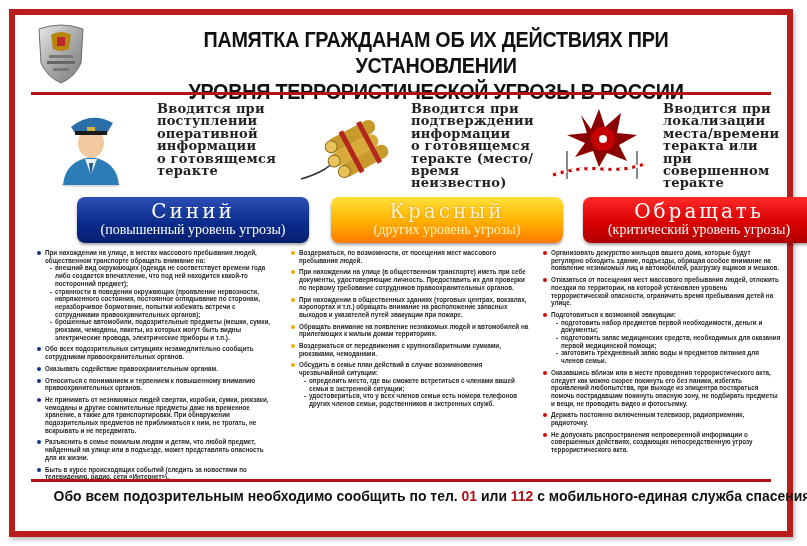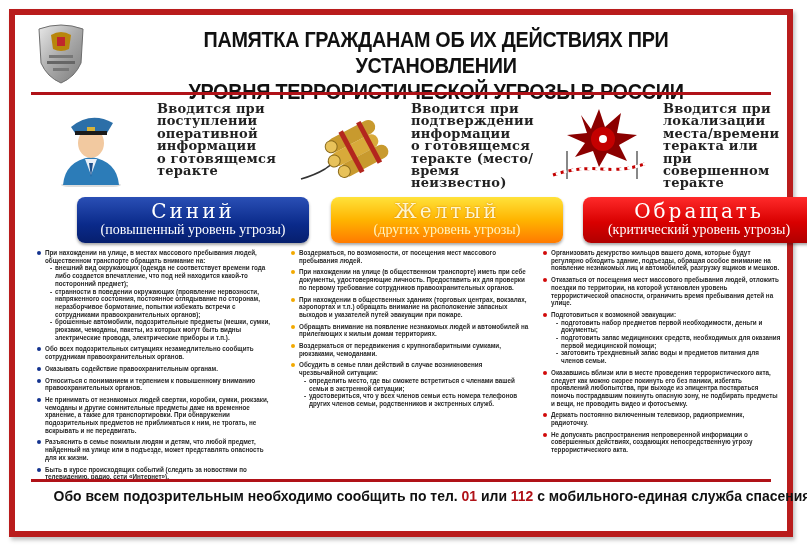--- a/index.html
+++ b/index.html
@@ -160,21 +160,21 @@
           <circle cx="41" cy="59" r="6" fill="#e8c25a" stroke="#8a6a1a"></circle>
         </g>
       </svg>
       <div class="intro">Вводится при
 подтверждении
 информации
 о готовящемся
 теракте (место/
 время неизвестно)</div>
       <div class="level yellow">
-        <span class="name">Желтый</span>
+        <span class="name">Красный</span>
         <span class="sub">(других уровень угрозы)</span>
       </div>
       <ul class="items">
         <li>Воздержаться, по возможности, от посещения мест массового пребывания людей.</li>
         <li>При нахождении на улице (в общественном транспорте) иметь при себе документы, удостоверяющие личность. Предоставить их для проверки по первому требование сотрудников правоохранительных органов.</li>
         <li>При нахождении в общественных зданиях (торговых центрах, вокзалах, аэропортах и т.п.) обращать внимание на расположение запасных выходов и указателей путей эвакуации при пожаре.</li>
         <li>Обращать внимание на появление незнакомых людей и автомобилей на прилегающих к жилым домам территориях.</li>
         <li>Воздержаться от передвижения с крупногабаритными сумками, рюкзаками, чемоданами.</li>
         <li>
           <span>Обсудить в семье план действий в случае возникновения чрезвычайной ситуации:</span>

